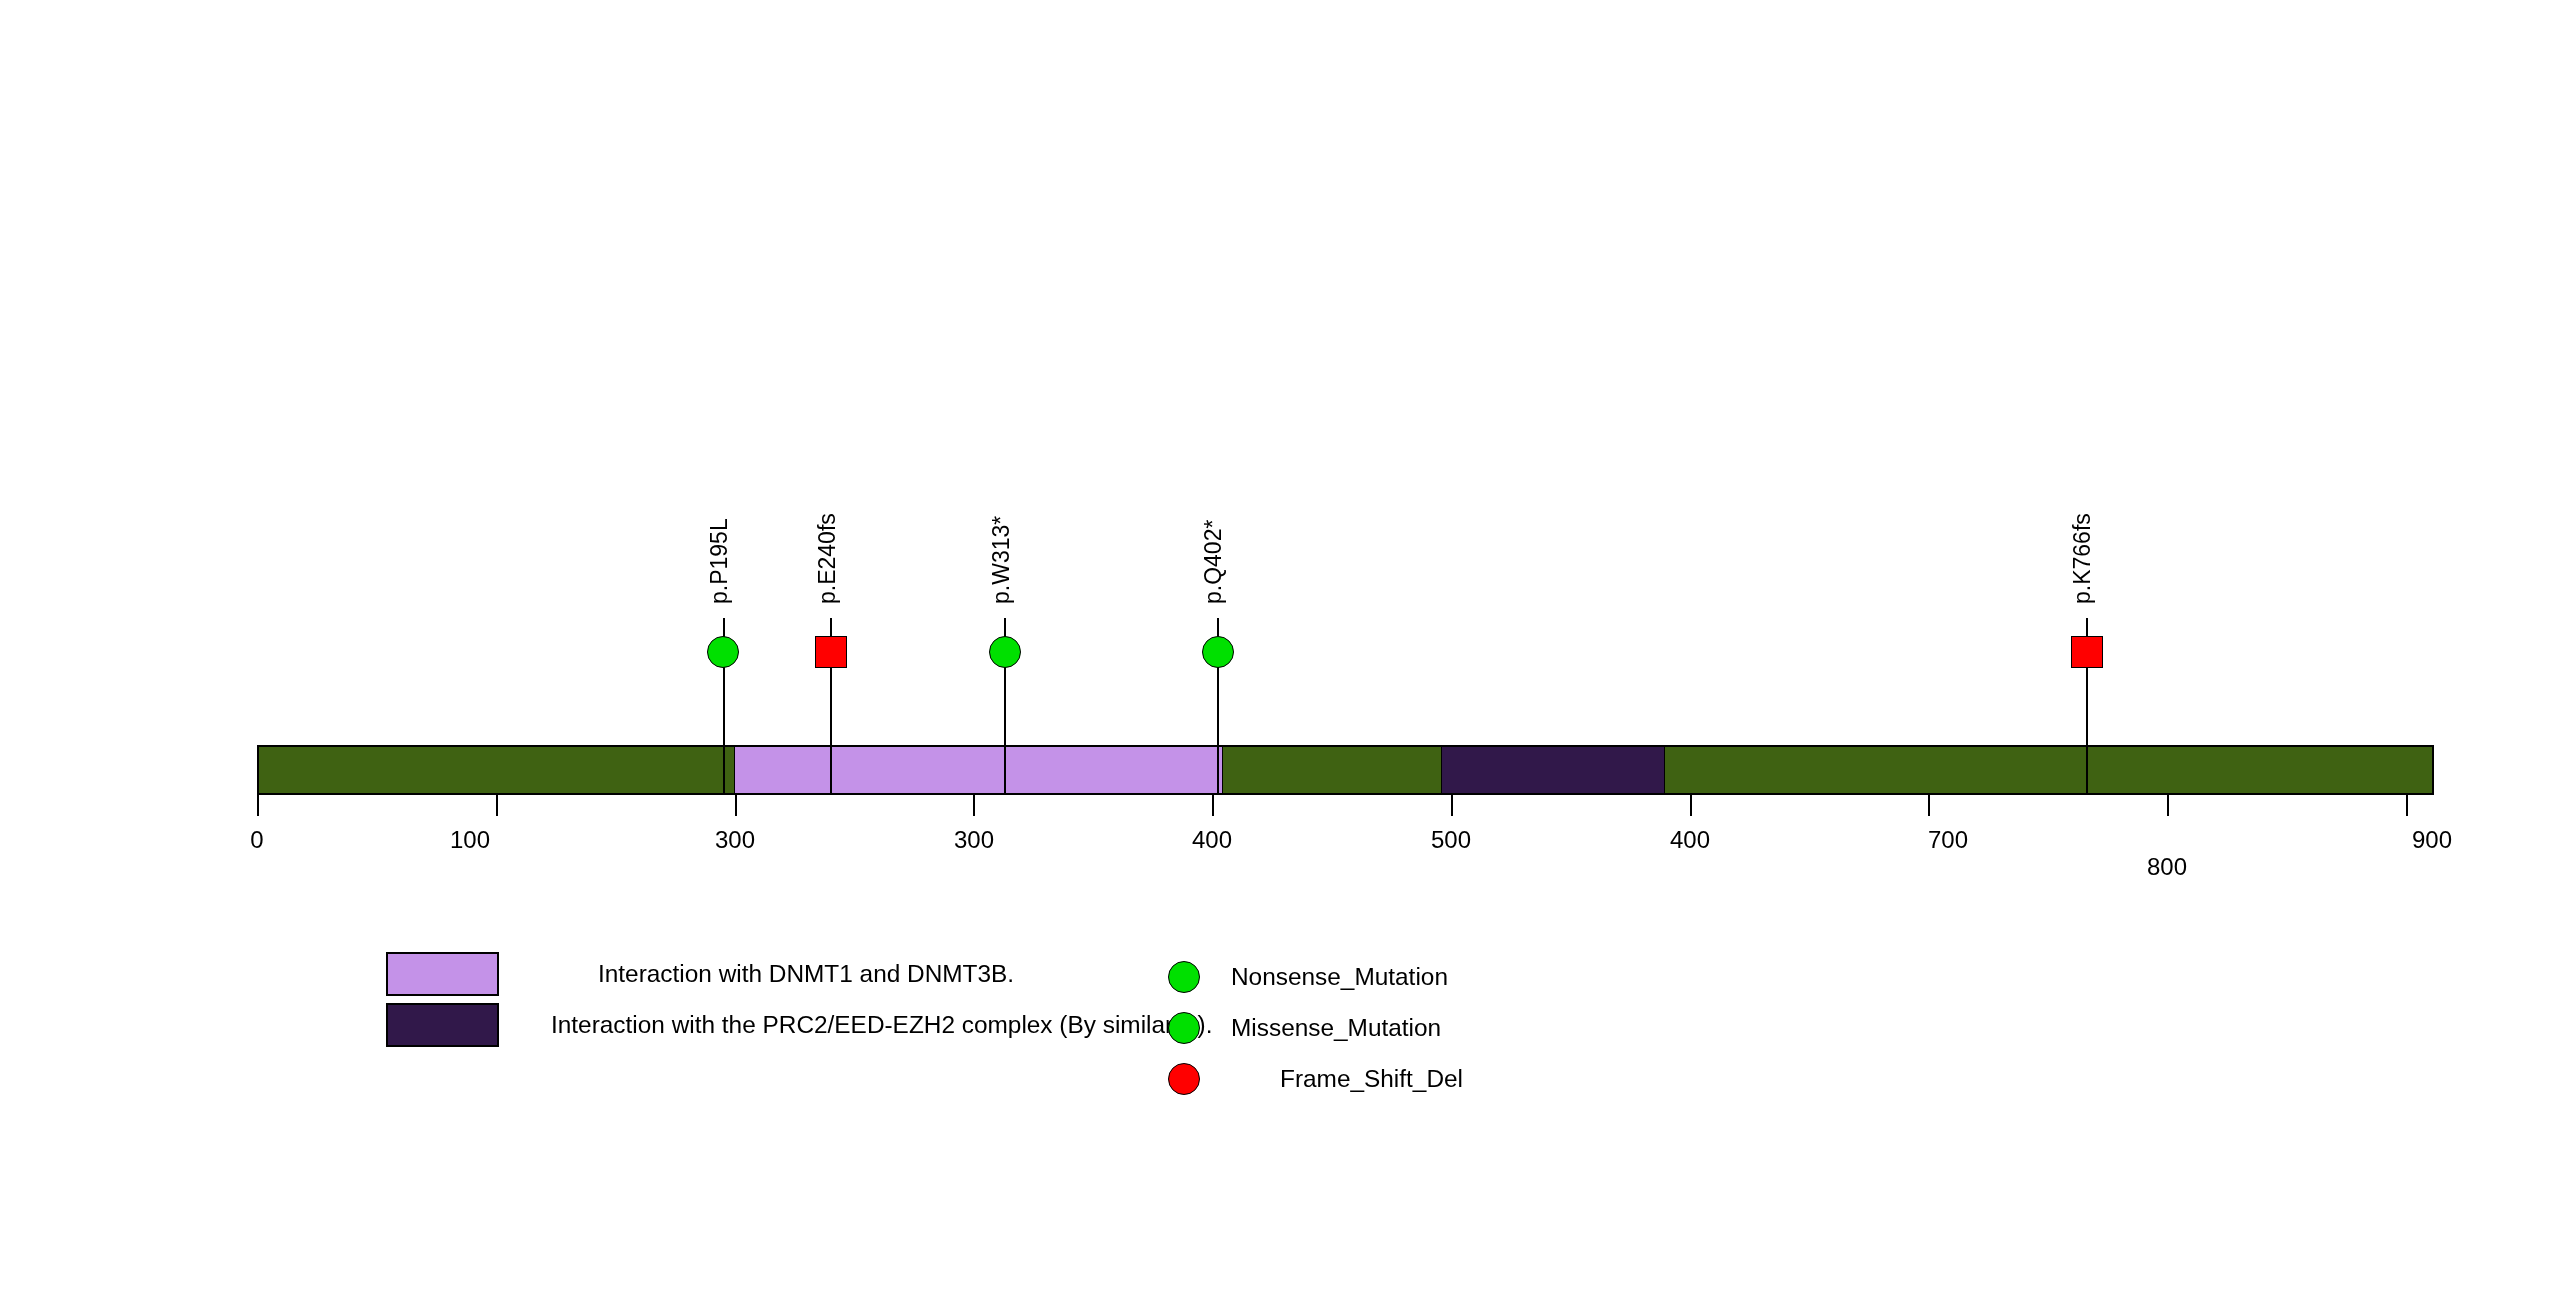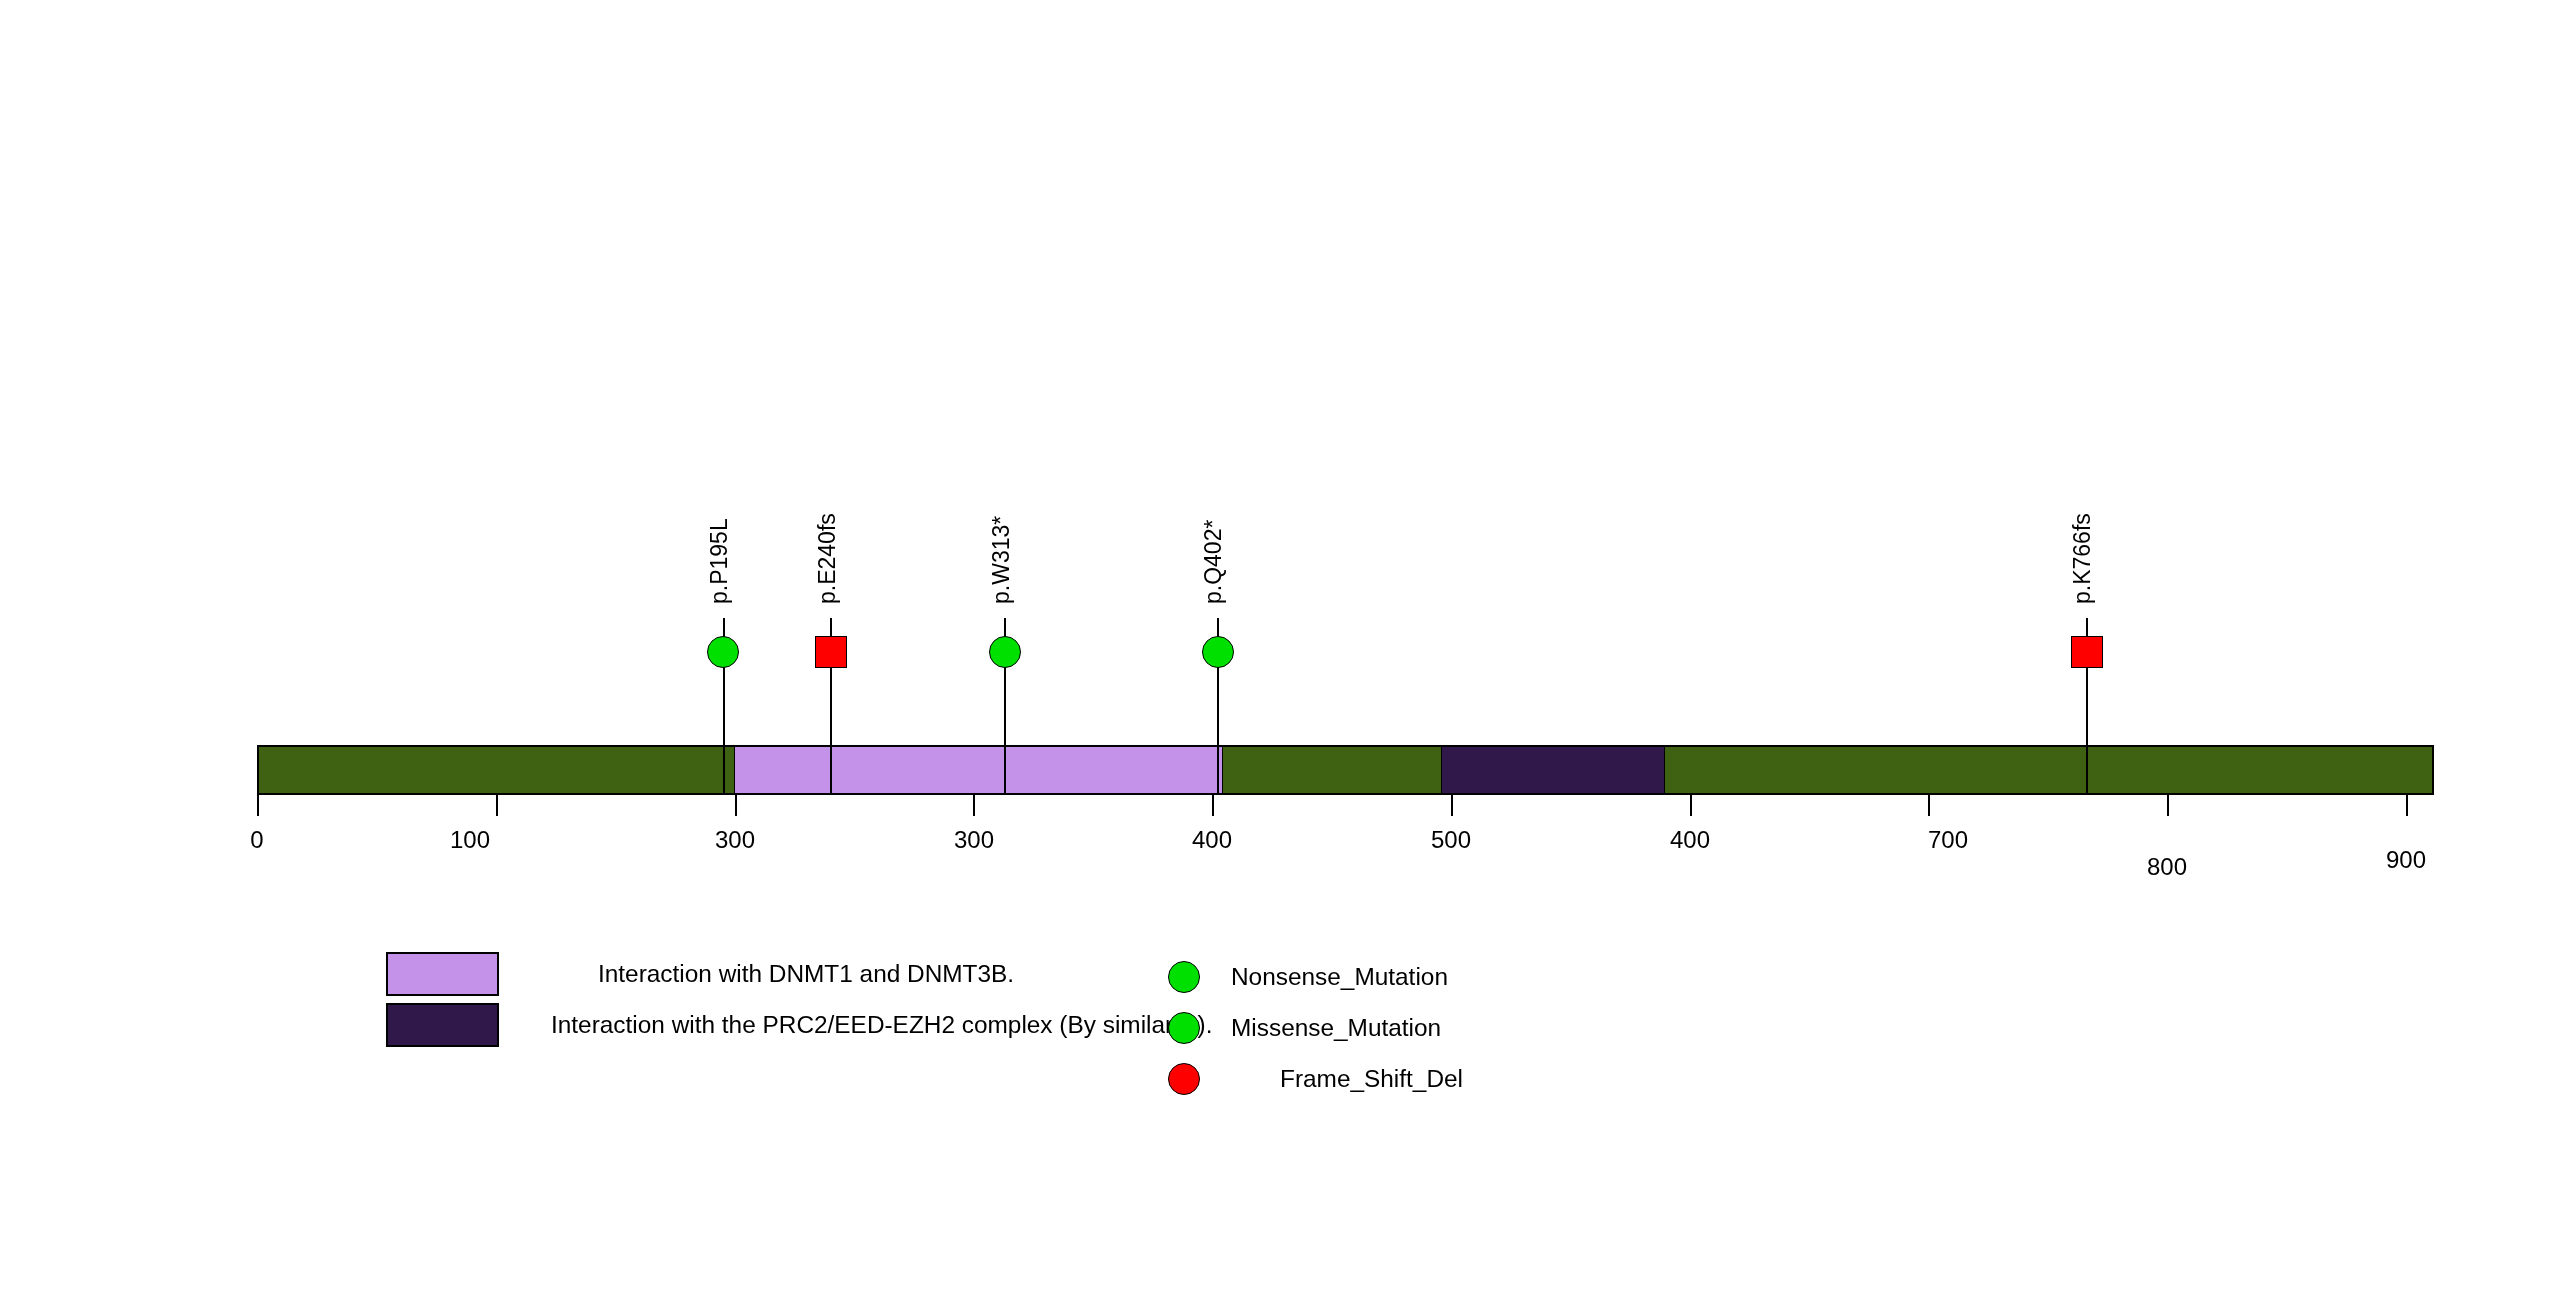--- a/index.html
+++ b/index.html
@@ -122,21 +122,21 @@
       <div class="axis-tick-label" style="left: 1166px; top: 828px; width: 92px;">400</div>
       <div class="axis-tick" style="left: 1451px; top: 795px; height: 21.4px;"></div>
       <div class="axis-tick-label" style="left: 1405px; top: 828px; width: 92px;">500</div>
       <div class="axis-tick" style="left: 1690px; top: 795px; height: 21.4px;"></div>
       <div class="axis-tick-label" style="left: 1644px; top: 828px; width: 92px;">400</div>
       <div class="axis-tick" style="left: 1928px; top: 795px; height: 21.4px;"></div>
       <div class="axis-tick-label" style="left: 1902px; top: 828px; width: 92px;">700</div>
       <div class="axis-tick" style="left: 2167px; top: 795px; height: 21.4px;"></div>
       <div class="axis-tick-label" style="left: 2121px; top: 828px; width: 92px; margin-top: 27px;">800</div>
       <div class="axis-tick" style="left: 2406px; top: 795px; height: 21.4px;"></div>
-      <div class="axis-tick-label" style="left: 2360px; top: 848px; width: 92px;">900</div>
+      <div class="axis-tick-label" style="left: 2360px; top: 828px; width: 92px; text-align: right;">900</div>
     </div>
   <div id="lollipop-layer">
       <div class="lolli-stem" style="left: 723px; top: 618px; height: 177px;"></div>
       <div class="lolli-head circle" style="left: 707px; top: 636px; width: 32px; height: 32px; background: rgb(0, 224, 0);"></div>
       <div class="lolli-label" style="left: 731px; top: 581px;">p.P195L</div>
       <div class="lolli-stem" style="left: 830px; top: 618px; height: 177px;"></div>
       <div class="lolli-head square" style="left: 815px; top: 636px; width: 32px; height: 32px; background: rgb(255, 0, 0);"></div>
       <div class="lolli-label" style="left: 839px; top: 581px;">p.E240fs</div>
       <div class="lolli-stem" style="left: 1004px; top: 618px; height: 177px;"></div>
       <div class="lolli-head circle" style="left: 989px; top: 636px; width: 32px; height: 32px; background: rgb(0, 224, 0);"></div>

